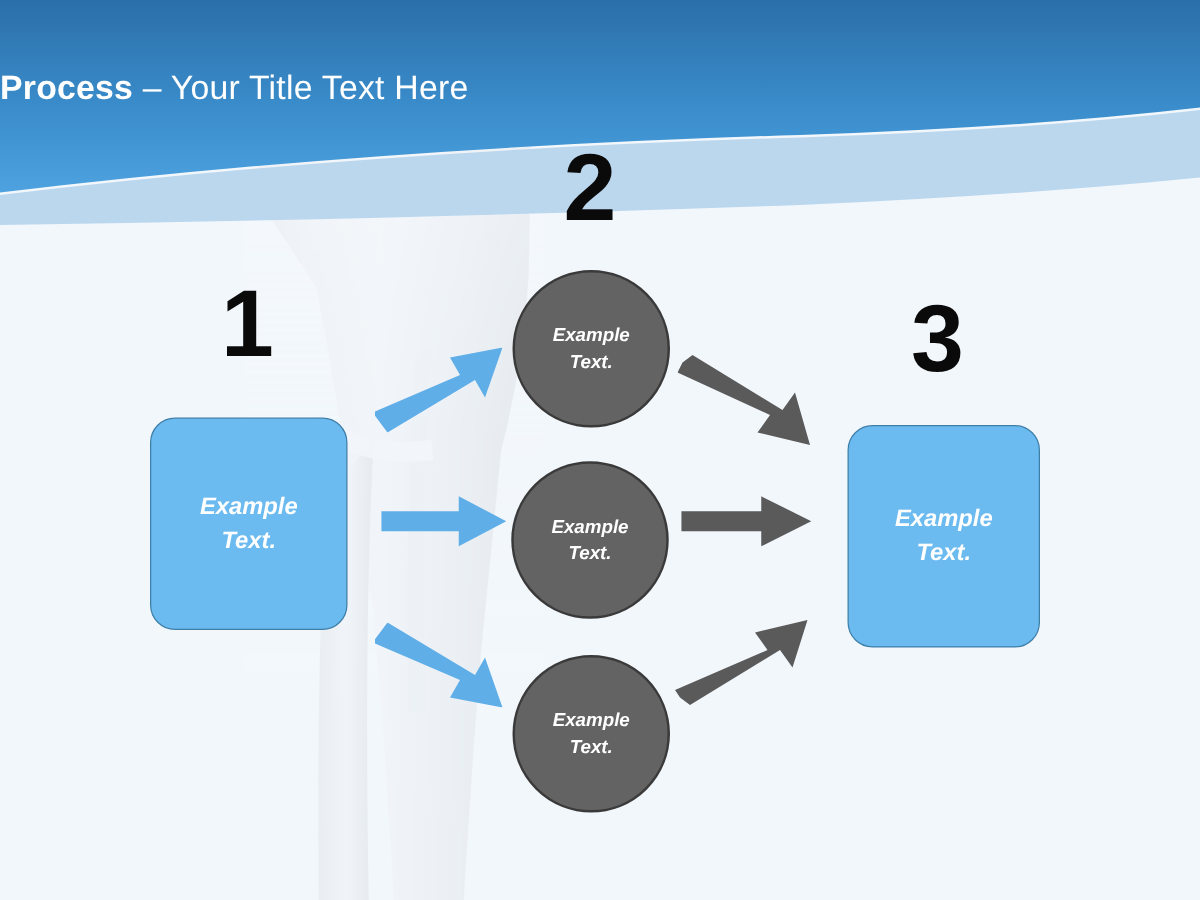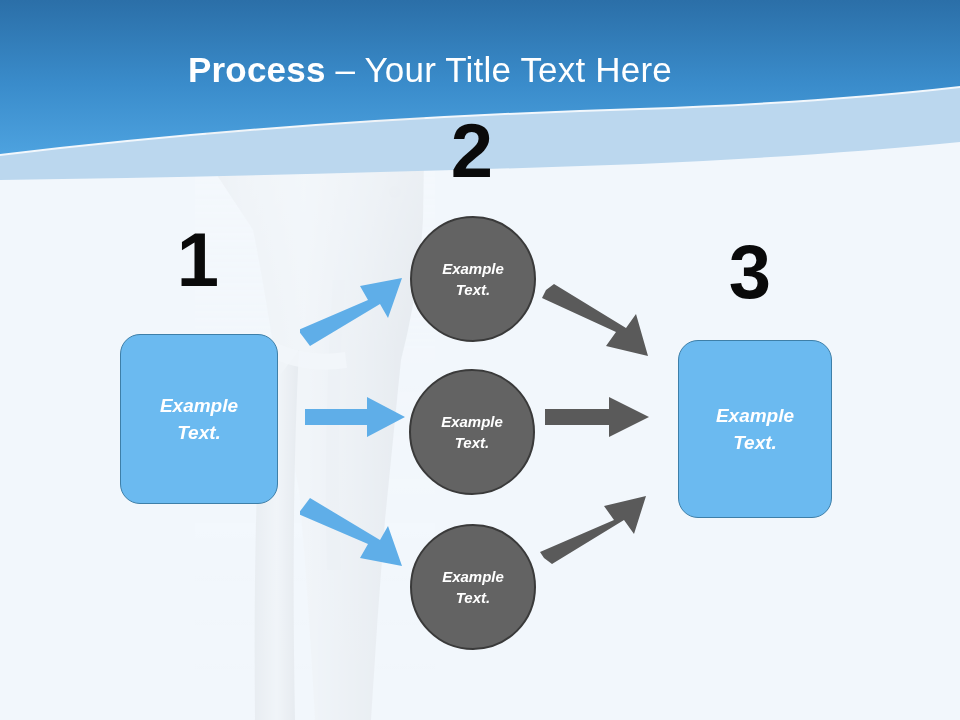--- a/index.html
+++ b/index.html
@@ -41,22 +41,21 @@
     width: 960px;
     height: 180px;
     pointer-events: none;
   }
 
   .title {
     position: absolute;
     left: 0;
     top: 48px;
     width: 860px;
-    text-align: center;
-    font-size: 35px;
+    font-size: 27px;
     line-height: 44px;
     color: #FFFFFF;
     letter-spacing: 0.2px;
     white-space: nowrap;
   }
   .title .bold {
     font-weight: bold;
   }
   .title .light {
     font-weight: normal;

